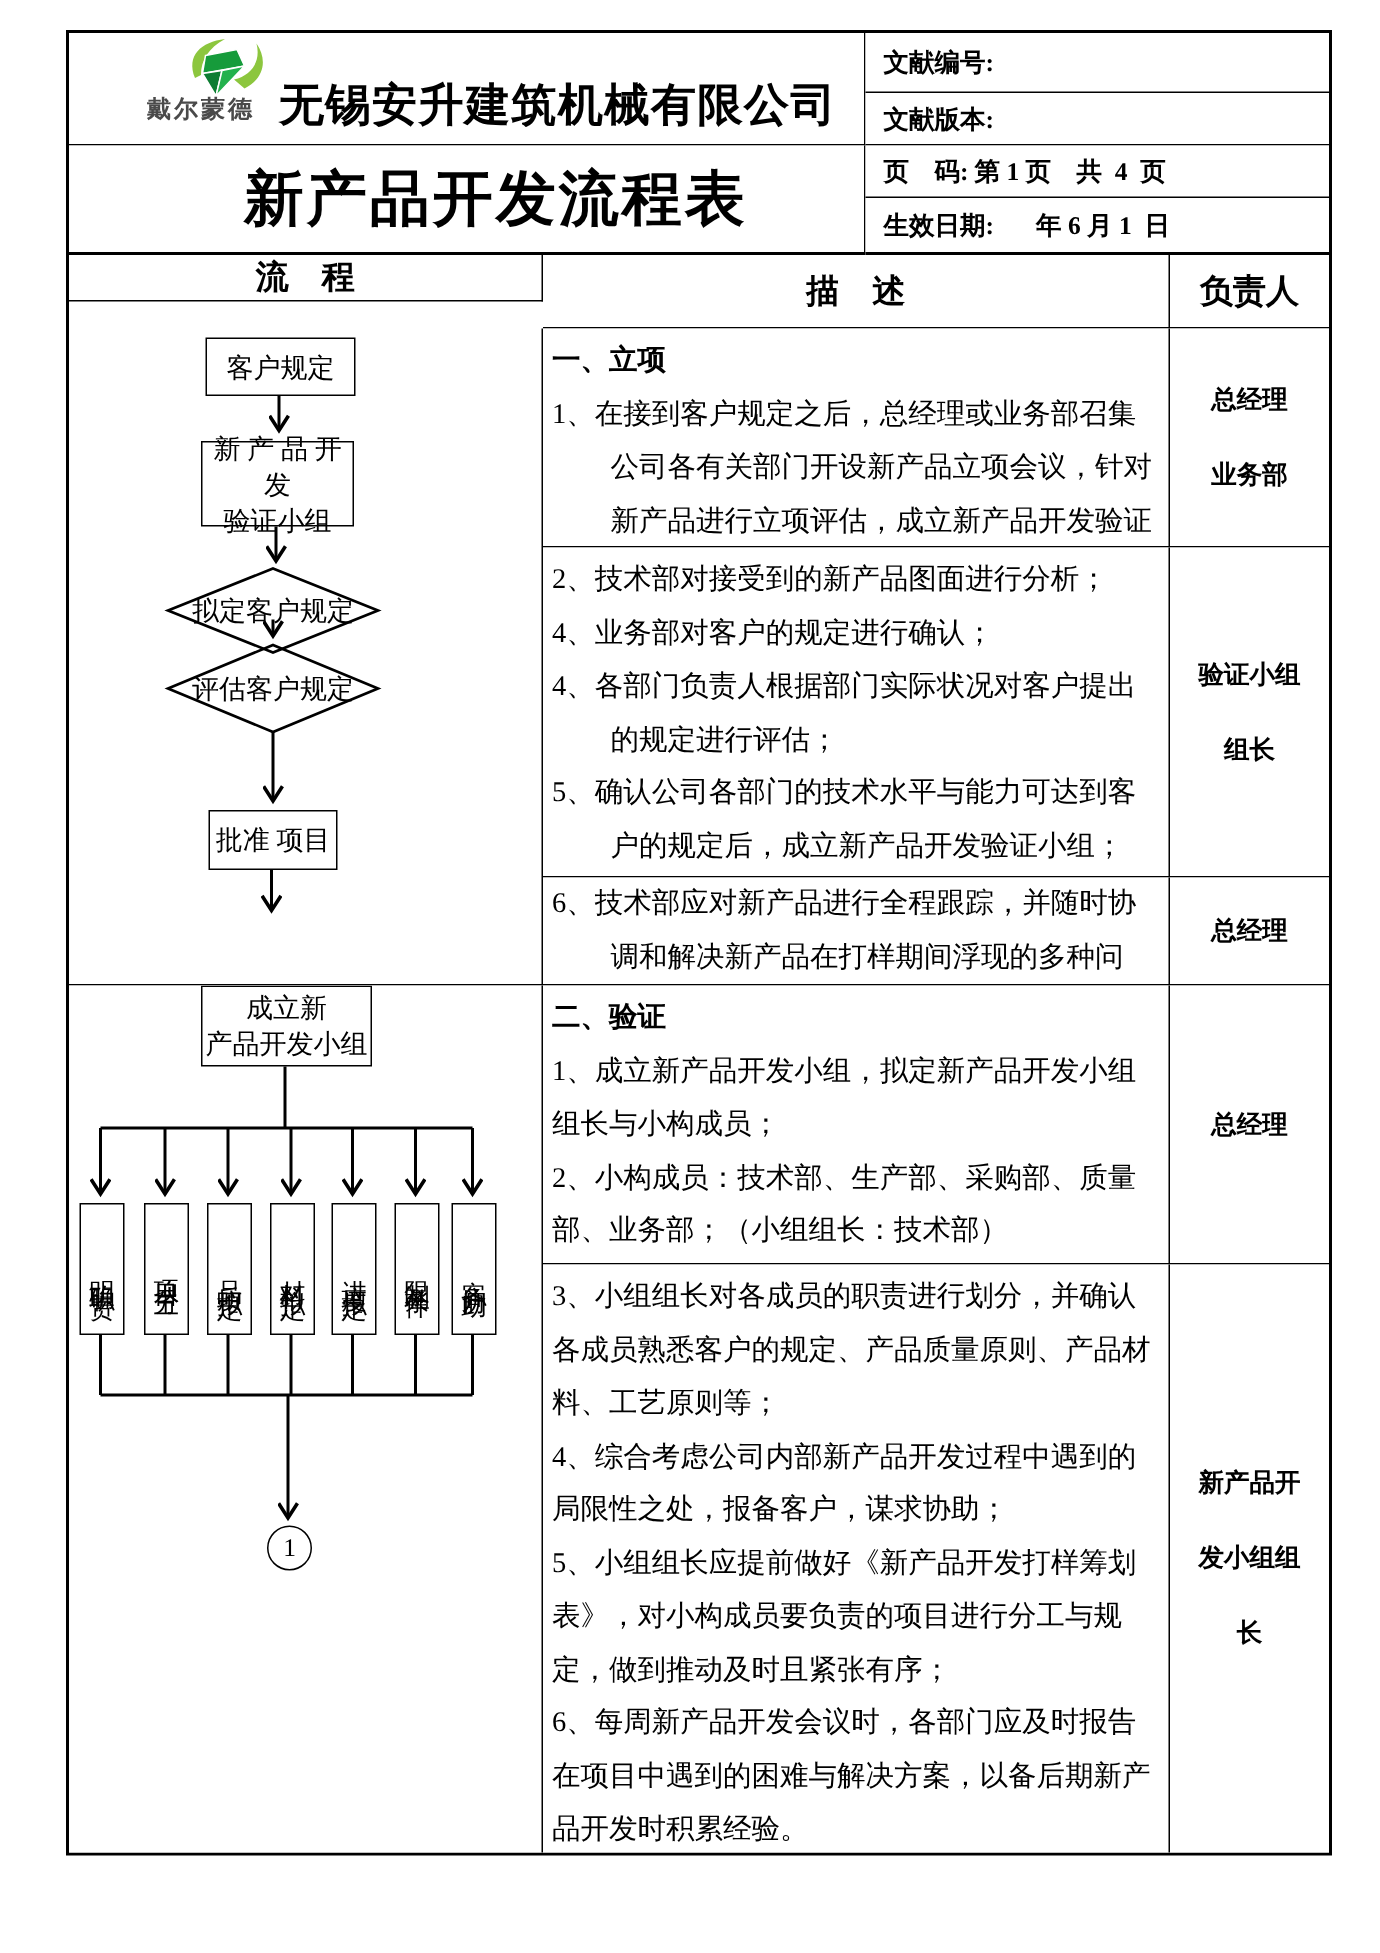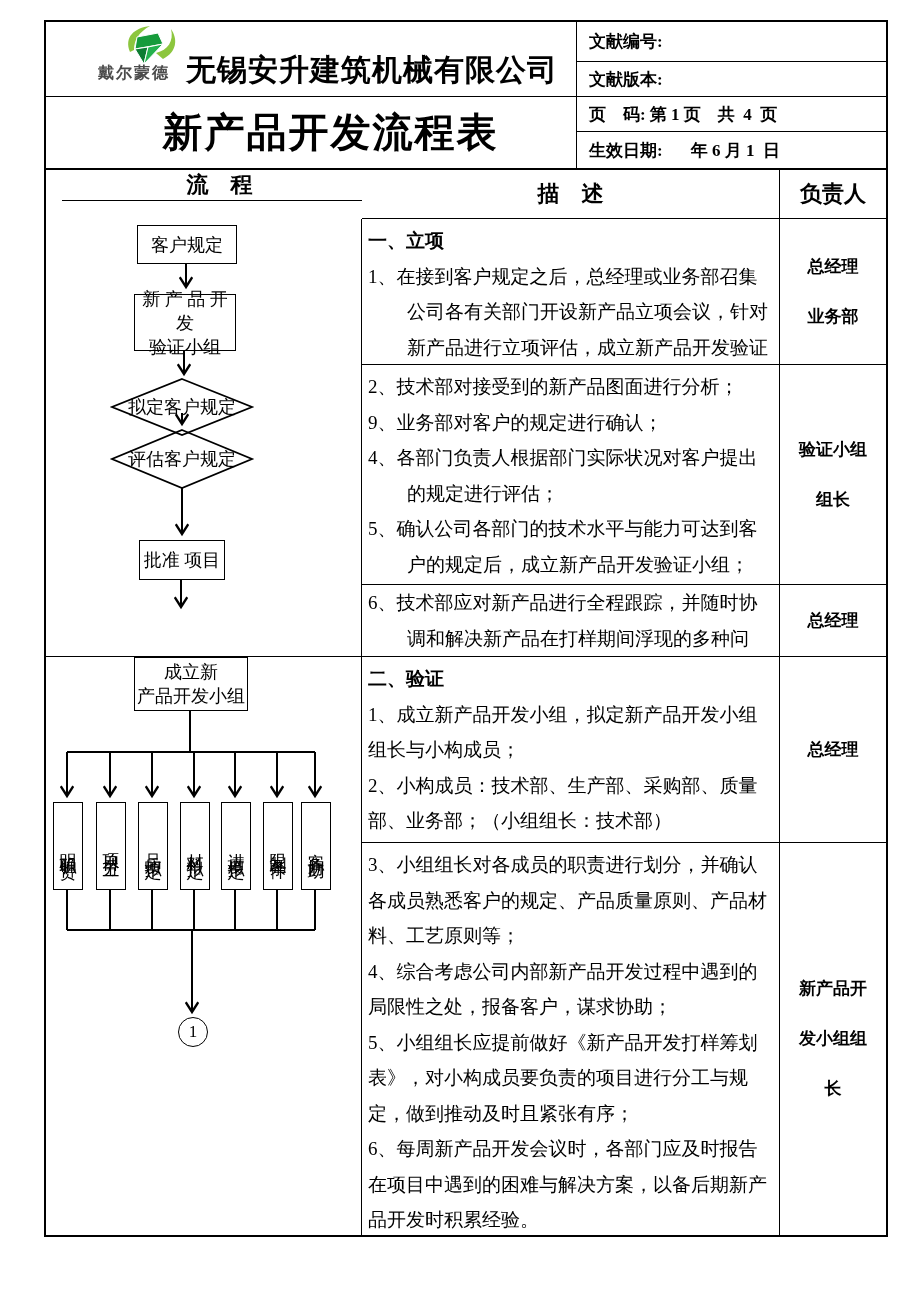--- a/index.html
+++ b/index.html
@@ -73,21 +73,21 @@
     </div>
     <div class="cell field bb" style="left:531px;top:75px;width:309px;height:35px;">
       <span>页    码:</span>
       <span class="val">第 1 页    共  4  页</span>
     </div>
     <div class="cell field bb2" style="left:531px;top:110px;width:309px;height:38px;">
       <span>生效日期:</span>
       <span class="val-wide">年 6 月 1  日</span>
     </div>
 
-    <div class="cell colhead br bb" style="left:16px;top:148px;width:316px;height:31px;">
+    <div class="cell colhead br bb" style="left:0;top:148px;width:316px;height:31px;">
       <span>流    程</span>
     </div>
     <div class="cell colhead br bb" style="left:316px;top:148px;width:418px;height:49px;">
       <span>描    述</span>
     </div>
     <div class="cell colhead bb" style="left:734px;top:148px;width:106px;height:49px;">
       <span>负责人</span>
     </div>
 
     <div class="cell br bb" style="left:0;top:197px;width:316px;height:438px;padding-left:12px;">
@@ -149,21 +149,21 @@
       <div class="vbox" style="left:255px;top:145px;width:28px;height:86px;">客户协助</div>
       <div class="circle" style="left:132px;top:360px;">1</div>
     </div>
 
     <div class="cell desc br bb" style="left:316px;top:197px;width:418px;height:146px;">
       <p class="sec-title">一、立项</p>
       <p class="hang">1、在接到客户规定之后，总经理或业务部召集公司各有关部门开设新产品立项会议，针对新产品进行立项评估，成立新产品开发验证小组；</p>
     </div>
     <div class="cell desc br bb" style="left:316px;top:343px;width:418px;height:220px;">
       <p class="hang">2、技术部对接受到的新产品图面进行分析；</p>
-      <p class="hang">9、业务部对客户的规定进行确认；</p>
+      <p class="hang">4、业务部对客户的规定进行确认；</p>
       <p class="hang">4、各部门负责人根据部门实际状况对客户提出的规定进行评估；</p>
       <p class="hang">5、确认公司各部门的技术水平与能力可达到客户的规定后，成立新产品开发验证小组；</p>
     </div>
     <div class="cell desc br bb" style="left:316px;top:563px;width:418px;height:72px;padding-top:0;">
       <p class="hang">6、技术部应对新产品进行全程跟踪，并随时协调和解决新产品在打样期间浮现的多种问题；</p>
     </div>
     <div class="cell desc br bb" style="left:316px;top:635px;width:418px;height:186px;">
       <p class="sec-title">二、验证</p>
       <p>1、成立新产品开发小组，拟定新产品开发小组组长与小构成员；</p>
       <p>2、小构成员：技术部、生产部、采购部、质量部、业务部；（小组组长：技术部）</p>

